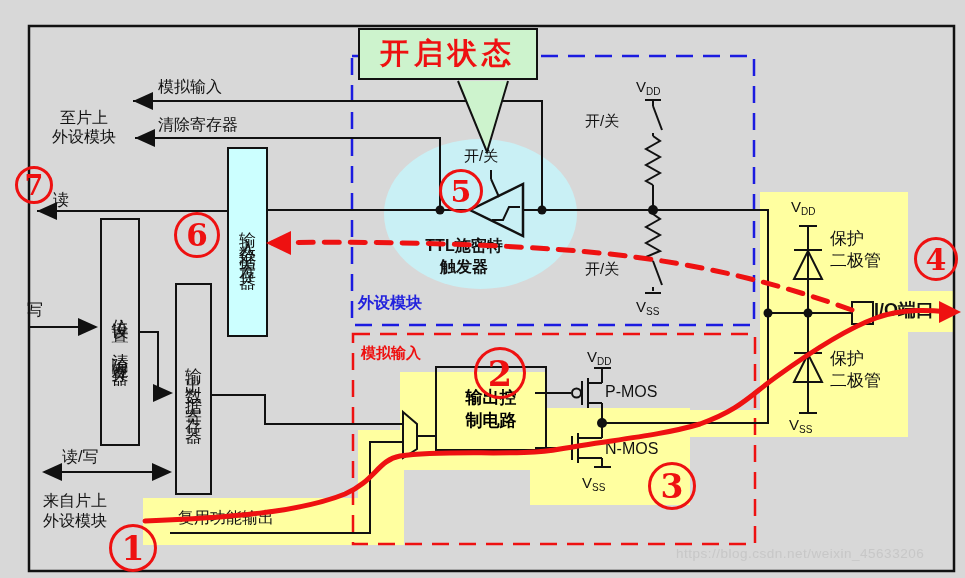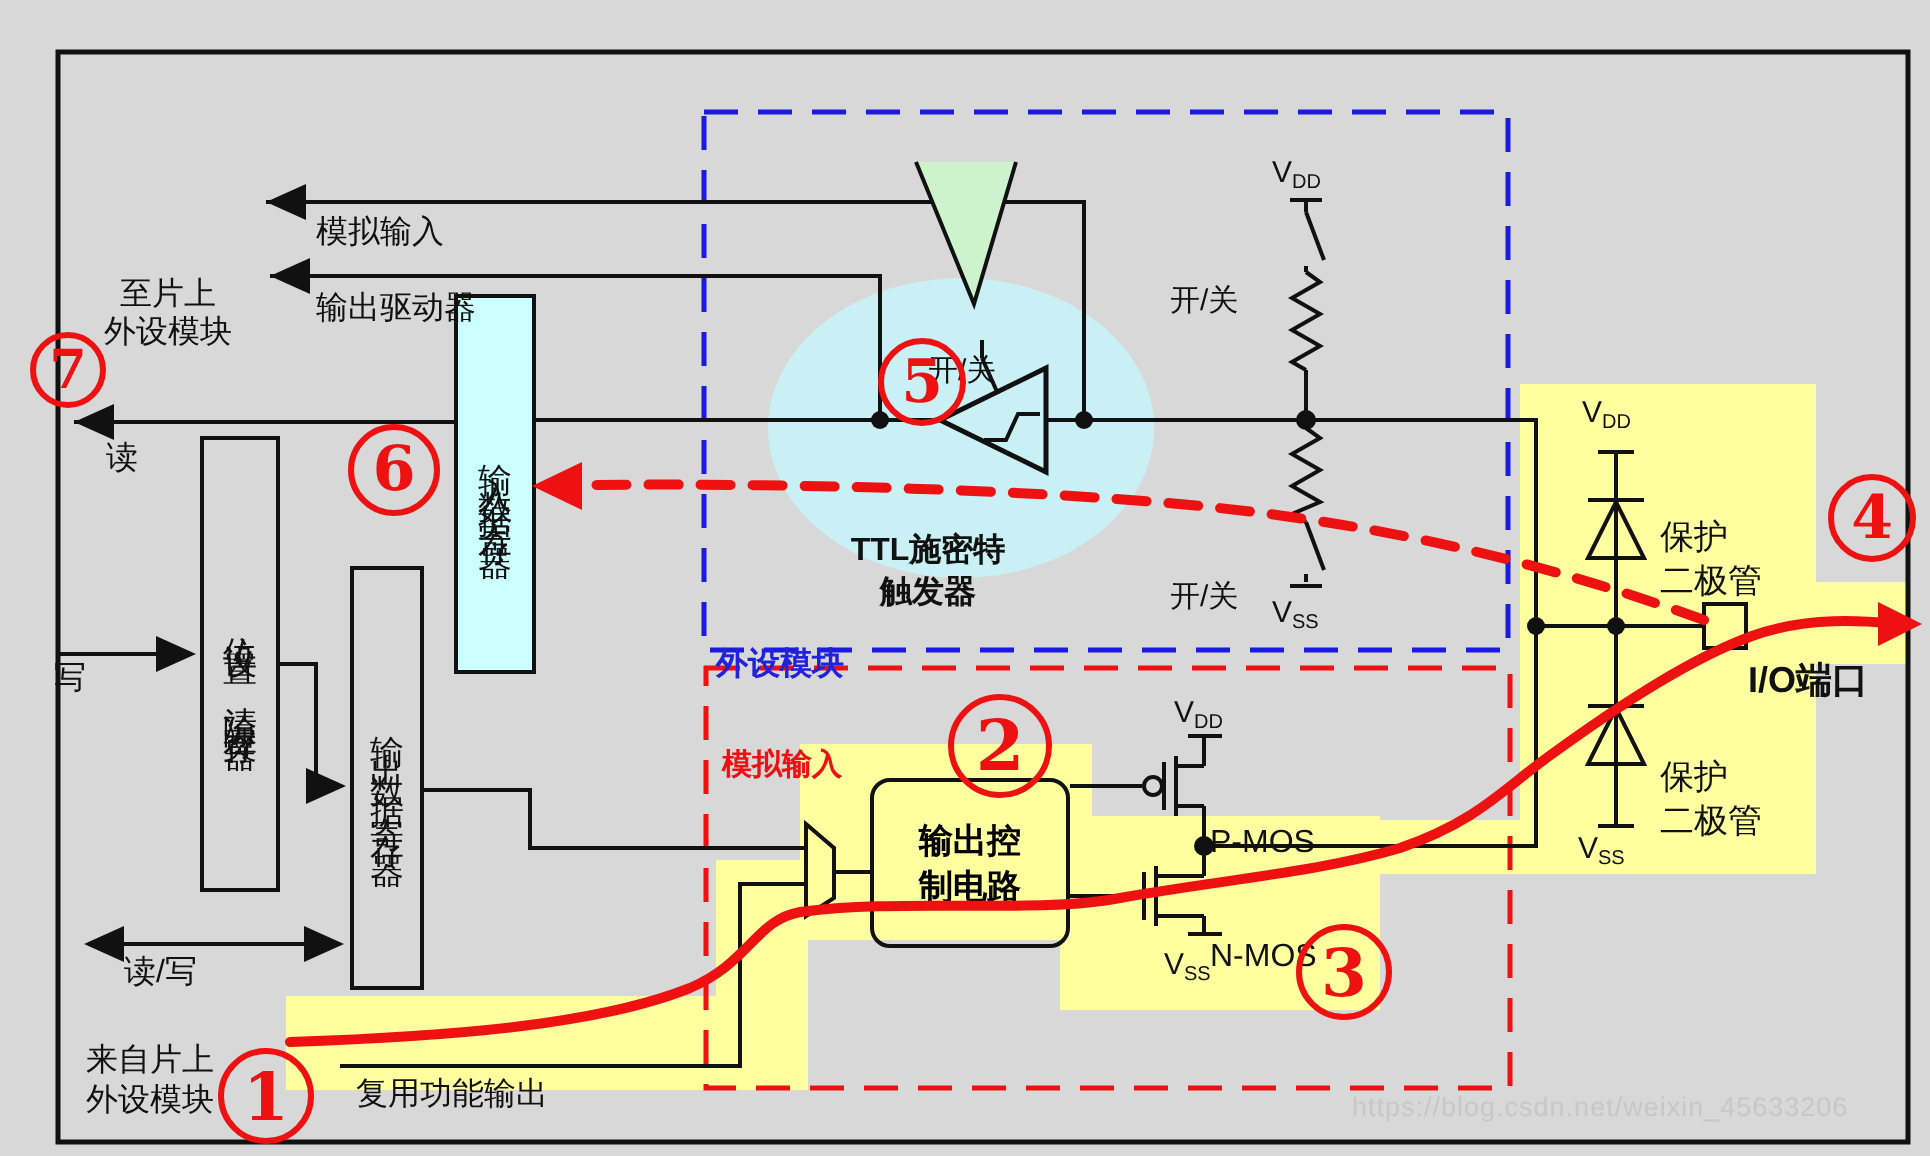--- a/index.html
+++ b/index.html
@@ -1,21 +1,21 @@
 <!DOCTYPE html>
 <html><head>
 <meta charset="utf-8">
 <style>
   * { box-sizing: border-box; margin: 0; padding: 0; }
   html,body { width: 965px; height: 578px; }
   body { font-family: "Liberation Sans", "DejaVu Sans", sans-serif; background: #d8d8d8; }
   #canvas { position: relative; width: 965px; height: 578px; background: #d8d8d8; overflow: hidden; }
   .abs { position: absolute; }
   .yellow { background: #ffffa0; }
-  .lbl { position: absolute; color: #111; font-size: 16px; line-height: 19px; margin-top: 30px; }
+  .lbl { position: absolute; color: #111; font-size: 16px; line-height: 19px; }
   .ml { white-space: pre-line; }
   .ctr { text-align: center; }
   .box { position: absolute; border: 2px solid #111; display: flex; align-items: center; justify-content: center; }
   .vtext { writing-mode: vertical-lr; text-orientation: upright; font-size: 17px; color: #111; }
   .circ { position: absolute; border: 3.5px solid #ee1111; border-radius: 50%; color: #ee1111;
           display: flex; align-items: center; justify-content: center;
           font-family: "DejaVu Serif", serif; font-weight: bold; background: transparent; }
   .sub { font-size: 10px; vertical-align: -3px; }
   .pw { font-size: 15px; color: #111; position: absolute; }
   svg { position: absolute; left: 0; top: 0; pointer-events: none; }
@@ -33,39 +33,42 @@
   <div class="abs yellow" style="left:760px;top:192px;width:148px;height:245px;"></div>
   <div class="abs yellow" style="left:908px;top:291px;width:47px;height:41px;"></div>
   <div class="abs" style="left:384px;top:139px;width:193px;height:150px;border-radius:50%;background:#c9f0f5;"></div>
 
   <svg width="965" height="578" viewBox="0 0 965 578">
     <rect x="29" y="26" width="925" height="545" fill="none" stroke="#111" stroke-width="2.5"></rect>
     <rect x="352" y="56" width="402" height="269" fill="none" stroke="#1b1be0" stroke-width="2.5" stroke-dasharray="17,10"></rect>
     <rect x="353" y="334" width="402" height="210" fill="none" stroke="#ee1111" stroke-width="2.5" stroke-dasharray="17,10"></rect>
   </svg>
 
+  <div class="box" style="left:358px;top:28px;width:180px;height:52px;background:#cdf3cd;">
+    <span style="color:#ee1111;font-weight:bold;font-size:29px;letter-spacing:5px;">开启状态</span>
+  </div>
 
   <div class="box" style="left:100px;top:218px;width:40px;height:228px;">
     <span class="vtext" style="letter-spacing:4px;">位设置/清除寄存器</span>
   </div>
   <div class="box" style="left:175px;top:283px;width:37px;height:212px;">
     <span class="vtext" style="letter-spacing:10px;">输出数据寄存器</span>
   </div>
   <div class="box" style="left:227px;top:147px;width:41px;height:190px;background:#ccffff;">
     <span class="vtext" style="letter-spacing:7px;">输入数据寄存器</span>
   </div>
-  <div class="box" style="left:435px;top:389px;width:100px;height:85px;border-radius:10px;">
+  <div class="box" style="left:435px;top:366px;width:112px;height:85px;">
     <span class="ml ctr" style="font-size:17px;font-weight:600;line-height:23px;">输出控
 制电路</span>
   </div>
 
   <div class="lbl ml ctr" style="left:36px;top:108px;width:96px;">至片上
 外设模块</div>
   <div class="lbl" style="left:158px;top:77px;">模拟输入</div>
-  <div class="lbl" style="left:158px;top:115px;">输出驱动器</div>
+  <div class="lbl" style="left:158px;top:115px;">清除寄存器</div>
   <div class="lbl" style="left:53px;top:190px;">读</div>
   <div class="lbl" style="left:27px;top:300px;">写</div>
   <div class="lbl" style="left:62px;top:447px;">读/写</div>
   <div class="lbl ml ctr" style="left:27px;top:491px;width:96px;line-height:20px;font-family:Liberation Serif, serif;">来自片上
 外设模块</div>
   <div class="lbl" style="left:178px;top:508px;">复用功能输出</div>
   <div class="lbl" style="left:358px;top:293px;color:#2222dd;font-weight:bold;">外设模块</div>
   <div class="lbl" style="left:361px;top:343px;color:#ee1111;font-weight:bold;font-size:15px;">模拟输入</div>
   <div class="lbl ml ctr" style="left:402px;top:235px;width:124px;font-weight:bold;line-height:21px;">TTL施密特
 触发器</div>

